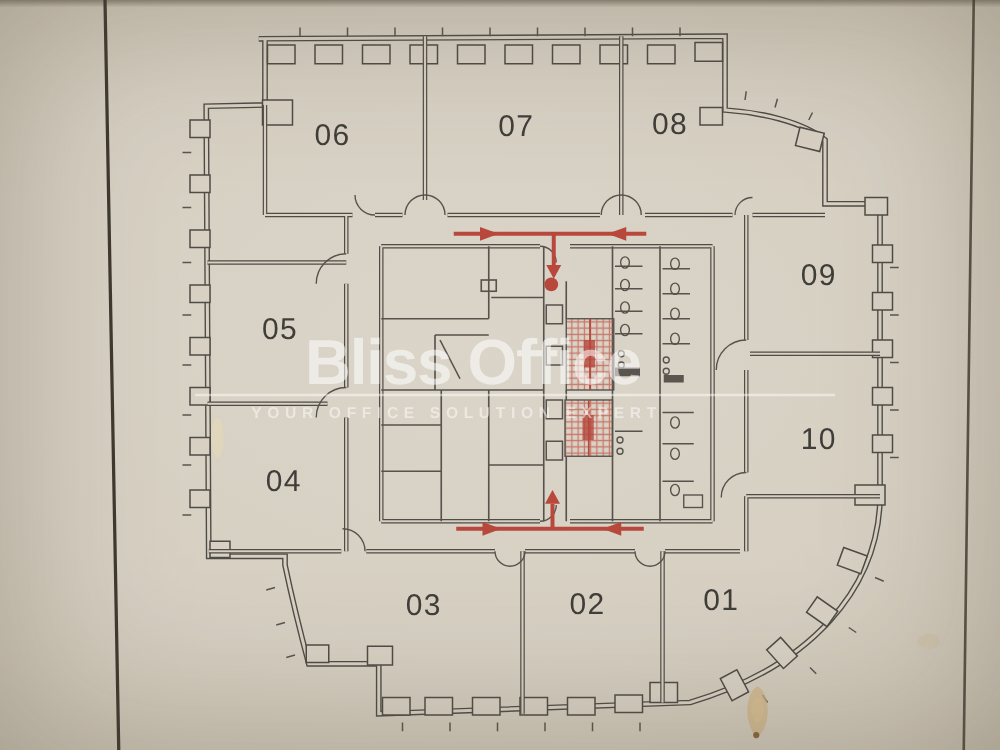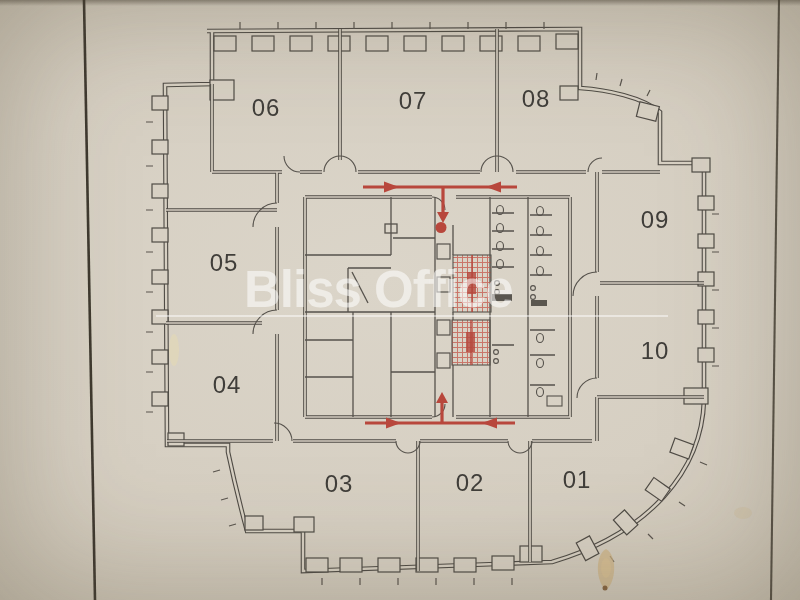--- a/index.html
+++ b/index.html
@@ -223,16 +223,17 @@
     <path d="M606,549 C612,552 615,562 614,572 C613,581 610,587 606,590 C602,587 599,581 598,572 C597,562 600,552 606,549 Z" fill="#cdb283" opacity="0.7"></path>
     <ellipse cx="606" cy="568" rx="5" ry="10" fill="#d8c093" opacity="0.6"></ellipse>
     <circle cx="605" cy="588" r="2.5" fill="#7d5a35" opacity="0.9"></circle>
     <ellipse cx="743" cy="513" rx="9" ry="6" fill="#cdb483" opacity="0.22"></ellipse>
     <ellipse cx="174" cy="350" rx="5" ry="16" fill="#e8dbb0" opacity="0.45"></ellipse>
   </g>
 </svg>
 
 <div class="wm wm-brand">Bliss Office</div>
 <div class="wm wm-line"></div>
+<div class="wm wm-tag">YOUR OFFICE SOLUTION EXPERT</div>
 
 <div class="topshade"></div>
 <div class="vignette"></div>
 </div>
 
 </body></html>

